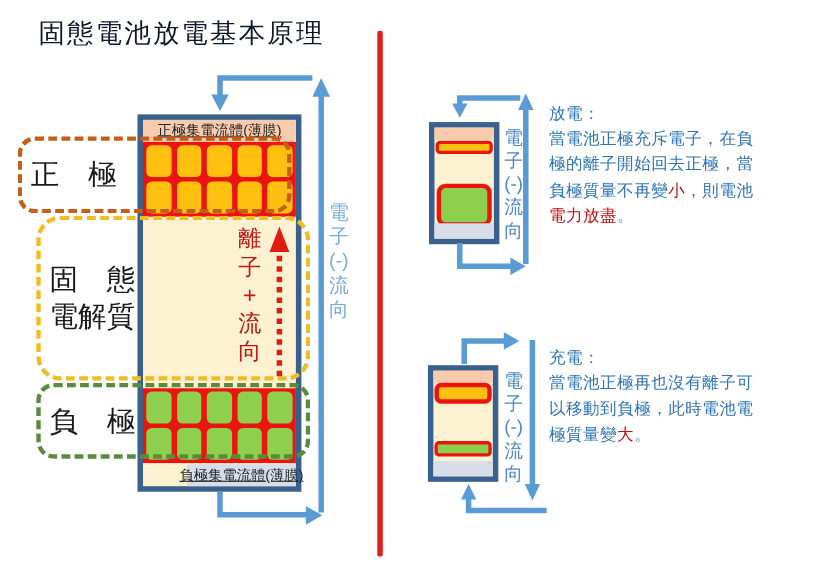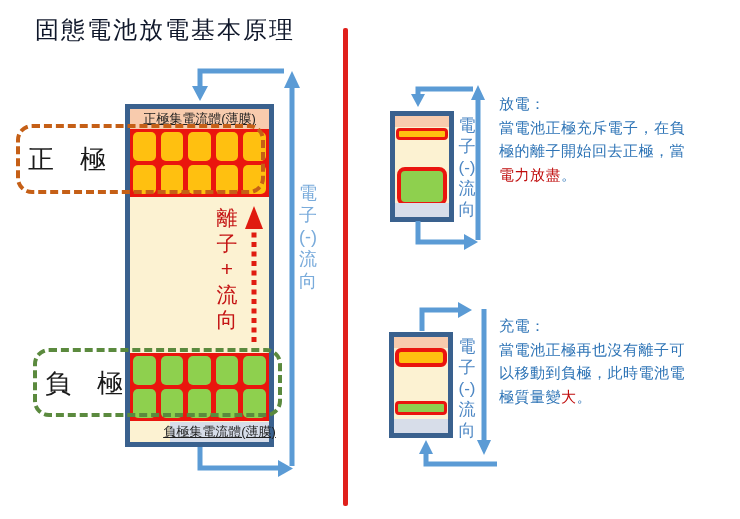--- a/index.html
+++ b/index.html
@@ -62,21 +62,21 @@
   .sm-el{position:absolute;box-sizing:border-box;}
   .d1-pos{top:12px;left:1px;right:1px;height:12px;border:3px solid var(--block-red);border-radius:4px;background:var(--block-orange);}
   .d1-neg{top:51px;left:2px;right:2px;height:39px;border:4px solid var(--block-red);border-radius:8px;background:var(--block-green);}
   .d2-pos{top:11px;left:1px;right:1px;height:19px;border:4px solid var(--block-red);border-radius:6px;background:var(--block-orange);}
   .d2-neg{top:64px;left:1px;right:1px;height:14px;border:3px solid var(--block-red);border-radius:4px;background:var(--block-green);}
   
   .panel{position:absolute;width:238px;font-size:15px;line-height:23.5px;letter-spacing:0.5px;color:var(--text-blue);}
   .panel-discharge{left:499px;top:92px;}
   .panel-charge{left:499px;top:314px;}
   .panel .heading{white-space:nowrap;}
-  .rich-line{white-space:nowrap;}
+  .rich-line{white-space:nowrap;font-family:Liberation Serif, serif;}
   .c-blue{color:var(--text-blue);}
   .c-red{color:var(--text-red);}
   
   .arrows{position:absolute;left:0;top:0;width:740px;height:519px;z-index:10;pointer-events:none;}
   .blue-ln{stroke:var(--arrow-blue);stroke-width:5;fill:none;}
   .blue-hd{fill:var(--arrow-blue);}
   .red-dot{stroke:var(--ion-arrow-red);stroke-width:5;fill:none;stroke-dasharray:5 4.5;}
   .red-hd{fill:var(--ion-arrow-red);}
 </style>
 </head>
@@ -117,20 +117,26 @@
         <div></div>
       </div>
     <div class="strip strip-bottom">
       <span>負極集電流體(薄膜)</span>
     </div>
   </div>
 
   <div class="dash-box dash-pos">
     <span class="zone-label">正　極</span>
   </div>
+  <div class="dash-box dash-mid">
+    <span class="zone-label">
+      <div>固　態</div>
+      <div>電解質</div>
+    </span>
+  </div>
   <div class="dash-box dash-neg">
     <span class="zone-label">負　極</span>
   </div>
 
   <div class="v-label ion-label">
       <div>離</div>
       <div>子</div>
       <div>+</div>
       <div>流</div>
       <div>向</div>
@@ -169,20 +175,21 @@
       <div>(-)</div>
       <div>流</div>
       <div>向</div>
     </div>
 
   <div class="panel panel-discharge">
     <div class="heading">放電：</div>
     <div>
         <div class="rich-line"><span class="c-blue">當電池正極充斥電子，在負</span></div>
         <div class="rich-line"><span class="c-blue">極的離子開始回去正極，當</span></div>
+        <div class="rich-line"><span class="c-blue">負極質量不再變</span><span class="c-red">小</span><span class="c-blue">，則電池</span></div>
         <div class="rich-line"><span class="c-red">電力放盡</span><span class="c-blue">。</span></div>
       </div>
   </div>
   <div class="panel panel-charge">
     <div class="heading">充電：</div>
     <div>
         <div class="rich-line"><span class="c-blue">當電池正極再也沒有離子可</span></div>
         <div class="rich-line"><span class="c-blue">以移動到負極，此時電池電</span></div>
         <div class="rich-line"><span class="c-blue">極質量變</span><span class="c-red">大</span><span class="c-blue">。</span></div>
       </div>

